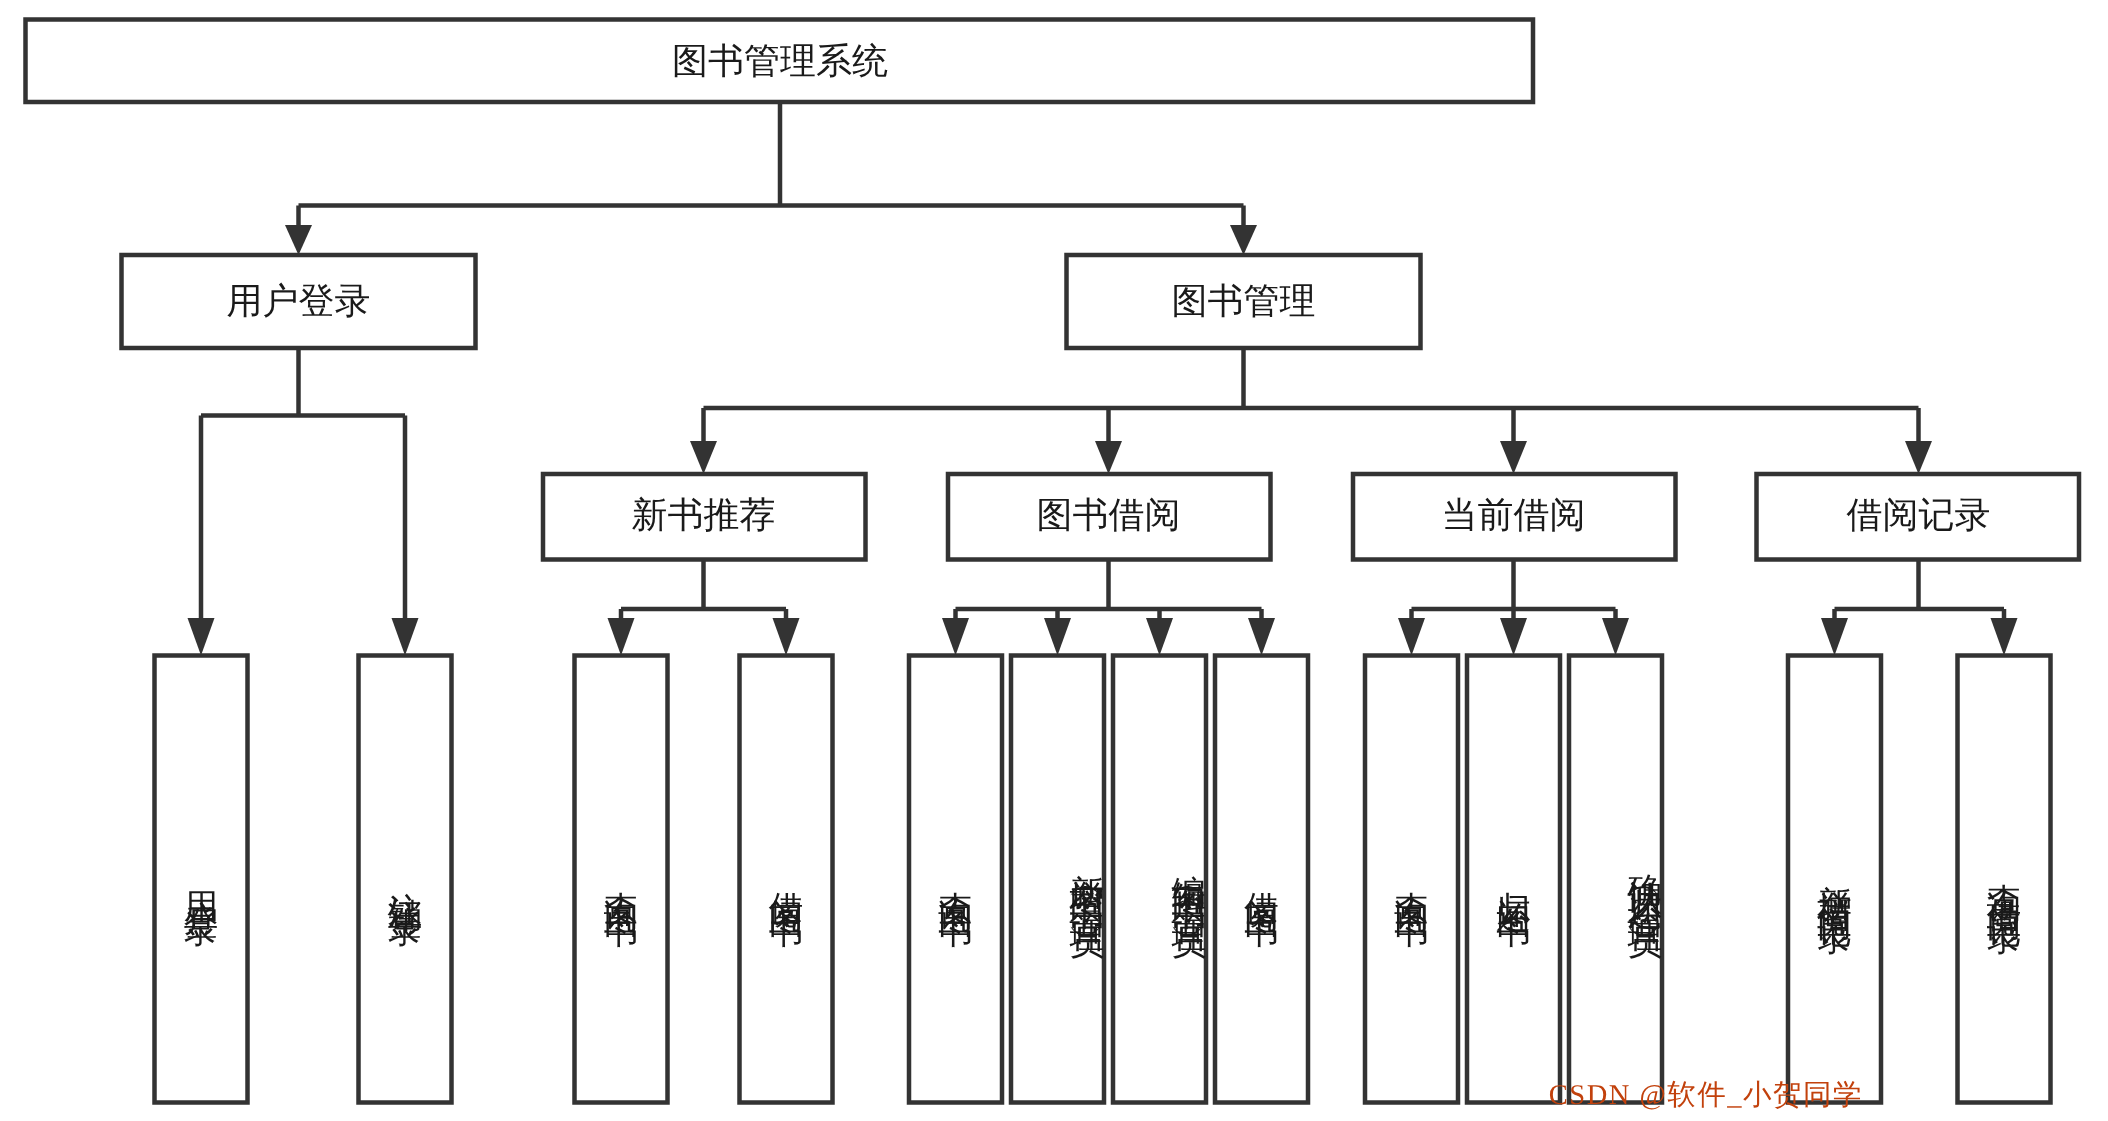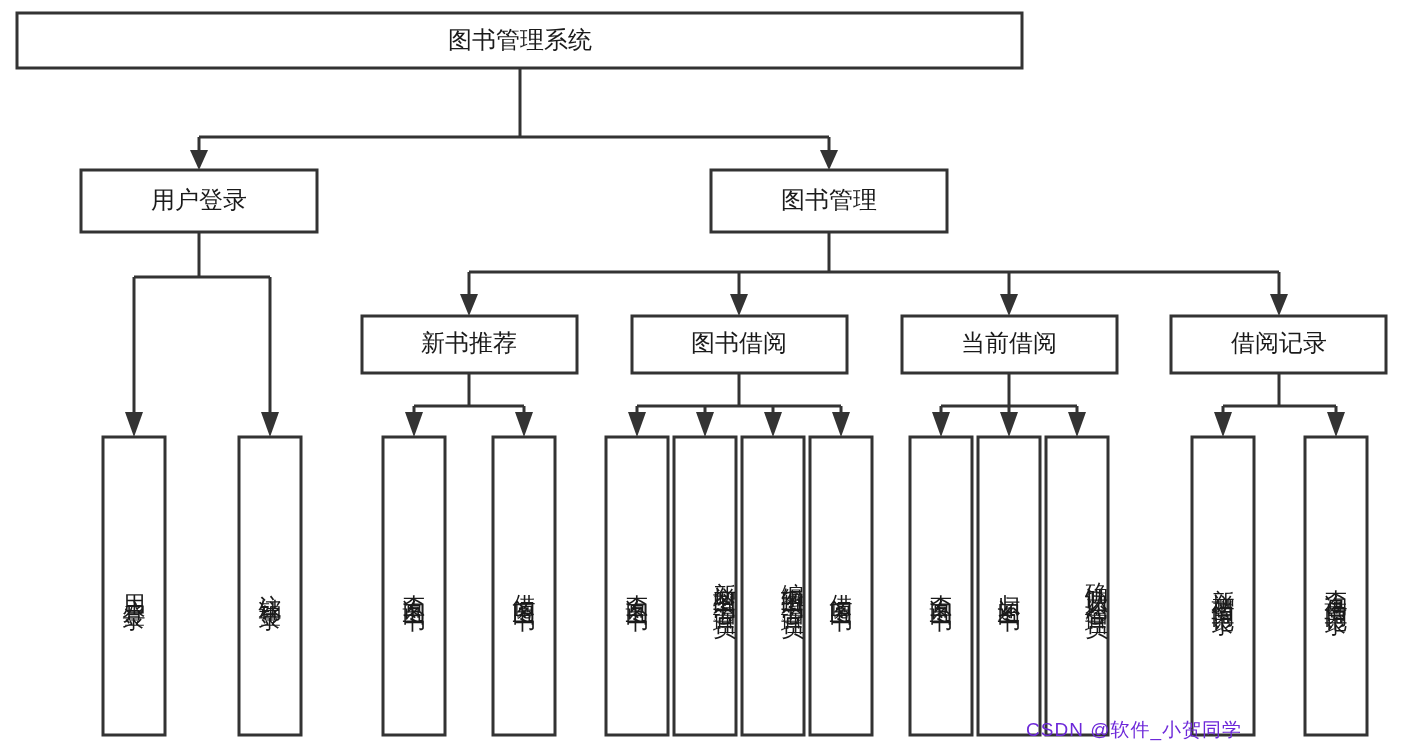--- a/index.html
+++ b/index.html
@@ -65,23 +65,23 @@
     align-items: center;
     justify-content: center;
     text-align: center;
     white-space: nowrap;
     pointer-events: none;
   }
   .watermark {
     position: absolute;
     right: 8px;
     bottom: 4px;
-    font-family: Liberation Sans, sans-serif;
+    font-family: Liberation Serif, serif;
     font-size: 19px;
-    color: #6d28d9;
+    color: #c2410c;
     letter-spacing: 1px;
     white-space: nowrap;
   }
 </style>
 </head>
 <body>
 
 <div id="diagram-root">
 
   <svg class="flow" viewBox="0 0 1405 747" xmlns="http://www.w3.org/2000/svg">

